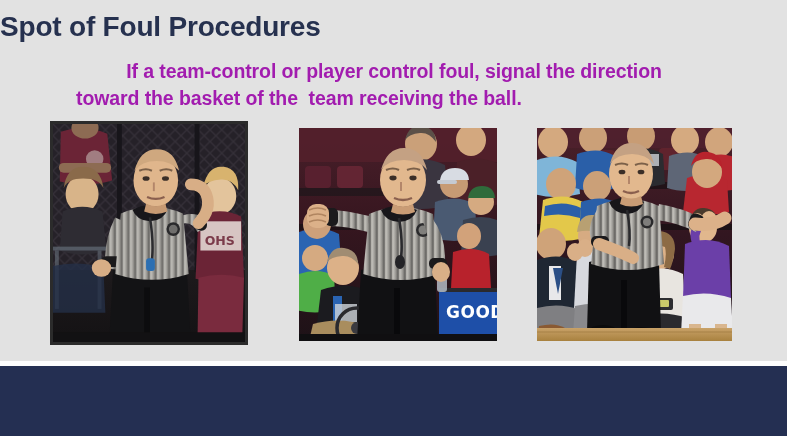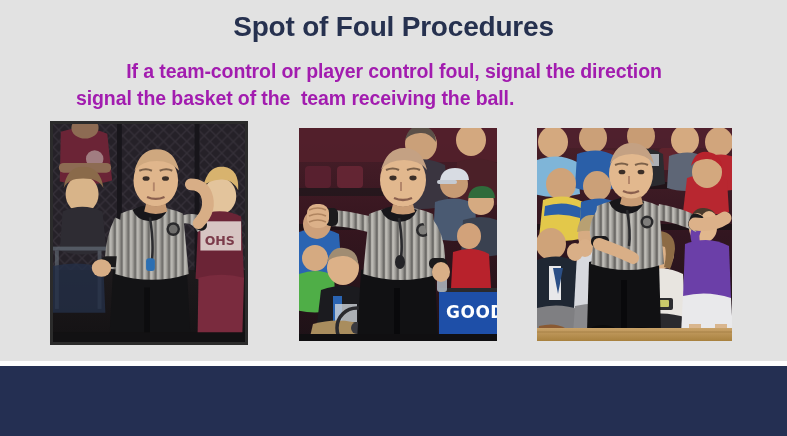--- a/index.html
+++ b/index.html
@@ -22,21 +22,21 @@
     inset: 0;
     background: #e2e2e2;
   }
 
   
   #title {
     position: absolute;
     left: 0;
     top: 10px;
     width: 787px;
-    text-align: center;
+    text-align: left;
     font-size: 28px;
     font-weight: bold;
     color: #26314f;
     letter-spacing: -0.2px;
     line-height: 34px;
   }
 
   
   #subtitle {
     position: absolute;
@@ -85,21 +85,21 @@
 </style>
 </head>
 <body>
 
 <div id="slide">
 
   <div id="title">Spot of Foul Procedures</div>
 
   <div id="subtitle">
     <span class="ln l1">If a team-control or player control foul, signal the direction</span>
-    <span class="ln l2">signal the basket of the  team receiving the ball.</span>
+    <span class="ln l2">toward the basket of the  team receiving the ball.</span>
   </div>
 
   <div class="photo" id="photo1">
 
     <svg viewBox="0 0 198 224" preserveAspectRatio="none">
       <defs>
         <linearGradient id="p1bg" x1="0" y1="0" x2="0" y2="1">
           <stop offset="0" stop-color="#1e1a1c"></stop>
           <stop offset="0.55" stop-color="#211d1f"></stop>
           <stop offset="1" stop-color="#141214"></stop>

